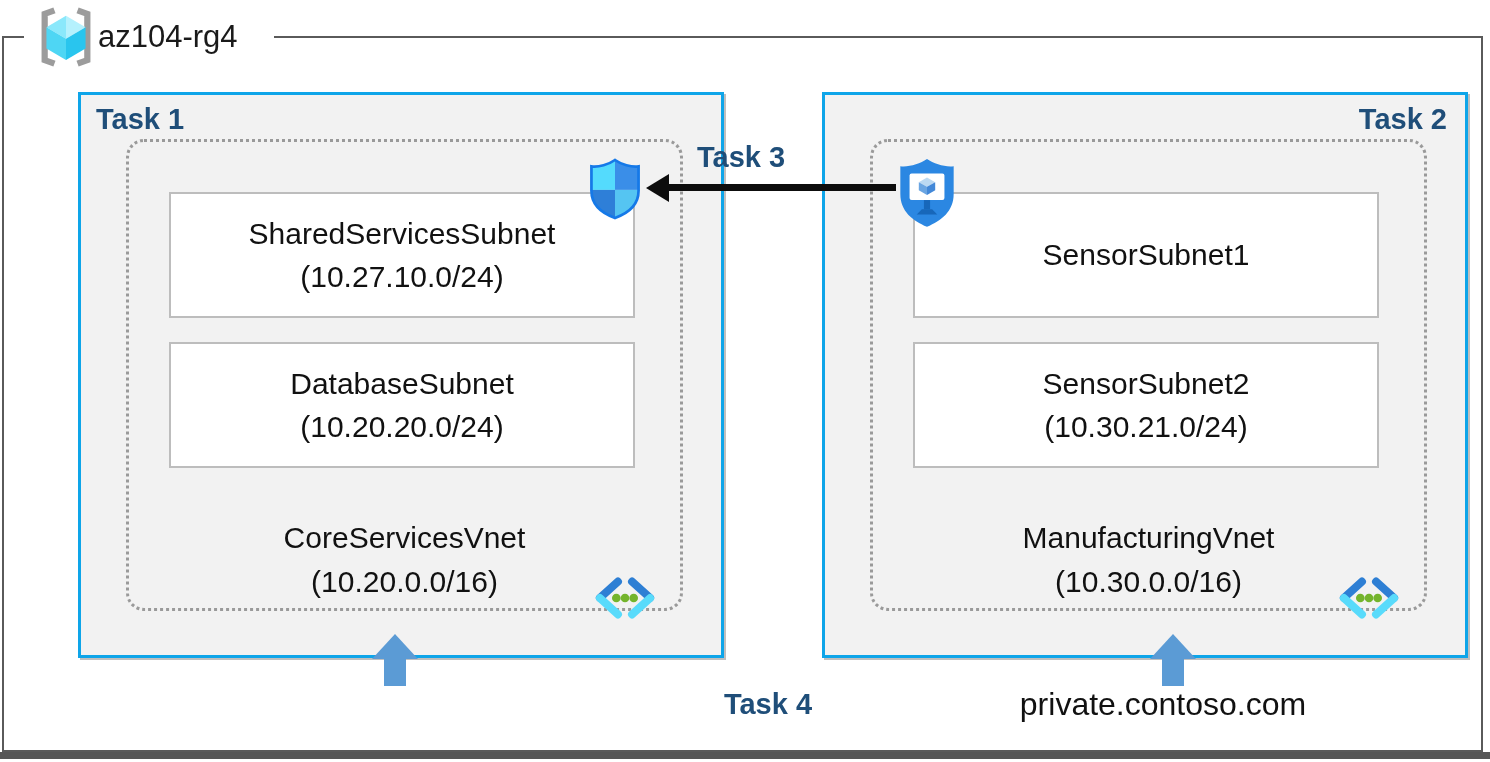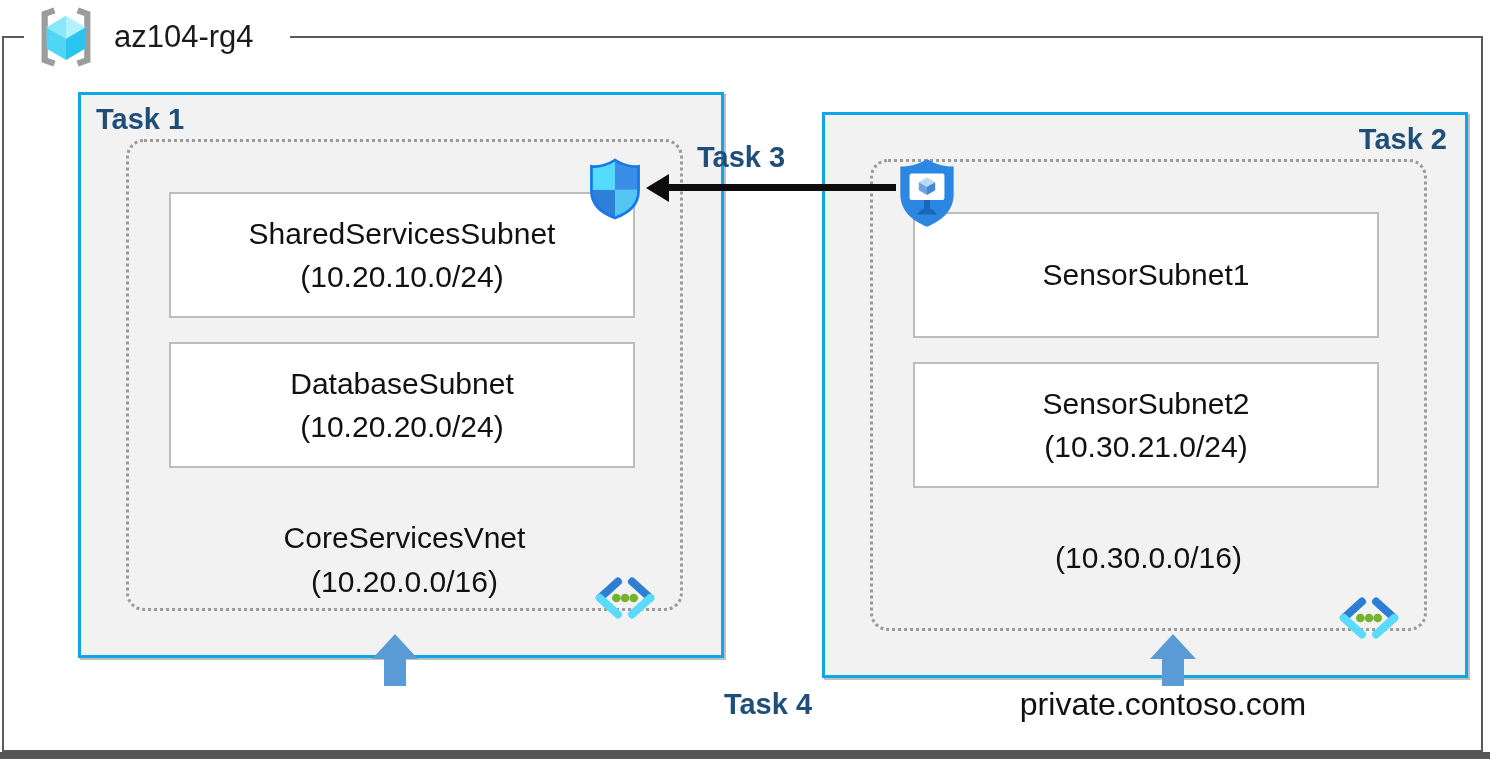--- a/index.html
+++ b/index.html
@@ -28,42 +28,41 @@
     left: 0; top: 752px;
     width: 1490px; height: 7px;
     background: #565656;
   }
   .rg-legend {
     position: absolute;
     left: 24px; top: 0;
     height: 74px;
     display: flex;
     align-items: center;
-    gap: 16px;
     background: #ffffff;
     padding: 0 36px 0 10px;
     z-index: 4;
   }
   .rg-legend .rg-title {
     font-size: 31px;
     color: #1a1a1a;
     white-space: nowrap;
   }
 
   
   .task-box {
     position: absolute;
     top: 92px;
     width: 646px; height: 566px;
     background: #f2f2f2;
     border: 3px solid #0ea5e9;
     box-shadow: 2px 2px 0 rgba(0,0,0,0.25);
   }
   .task-box.t1 { left: 78px; }
-  .task-box.t2 { left: 822px; margin-top: 20px; }
+  .task-box.t2 { left: 822px; }
 
   .task-label {
     position: absolute;
     top: 8px;
     font-size: 29px;
     font-weight: bold;
     color: #1f4e79;
     z-index: 2;
   }
   .task-label.at-left  { left: 15px; }
@@ -212,21 +211,21 @@
       <polygon points="58,25 58,49 36,62 36,38" fill="#29c5ee"></polygon>
     </svg>
     <span class="rg-title">az104-rg4</span>
   </div>
 
   <div class="task-box t1">
     <div class="task-label at-left">Task 1</div>
     <div class="vnet-box">
       <div class="subnet s1">
         <div>SharedServicesSubnet</div>
-        <div>(10.20.10.0/24)</div>
+        <div>(10.27.10.0/24)</div>
       </div>
       <div class="subnet s2">
         <div>DatabaseSubnet</div>
         <div>(10.20.20.0/24)</div>
       </div>
       <div class="vnet-label">
         <div>CoreServicesVnet</div>
         <div>(10.20.0.0/16)</div>
       </div>
       <svg class="vnet-icon" viewBox="0 0 76 52">
@@ -245,20 +244,21 @@
     <div class="task-label at-right">Task 2</div>
     <div class="vnet-box">
       <div class="subnet s1">
         <div>SensorSubnet1</div>
       </div>
       <div class="subnet s2">
         <div>SensorSubnet2</div>
         <div>(10.30.21.0/24)</div>
       </div>
       <div class="vnet-label">
+        <div>ManufacturingVnet</div>
         <div>(10.30.0.0/16)</div>
       </div>
       <svg class="vnet-icon" viewBox="0 0 76 52">
         <line x1="30" y1="7" x2="9" y2="26" stroke="#2e7fd4" stroke-width="9" stroke-linecap="round"></line>
         <line x1="9" y1="26" x2="30" y2="45" stroke="#59dbfb" stroke-width="9" stroke-linecap="round"></line>
         <line x1="46" y1="7" x2="67" y2="26" stroke="#2e7fd4" stroke-width="9" stroke-linecap="round"></line>
         <line x1="67" y1="26" x2="46" y2="45" stroke="#59dbfb" stroke-width="9" stroke-linecap="round"></line>
         <circle cx="28" cy="26" r="5" fill="#74b42c"></circle>
         <circle cx="38" cy="26" r="5" fill="#74b42c"></circle>
         <circle cx="48" cy="26" r="5" fill="#74b42c"></circle>

